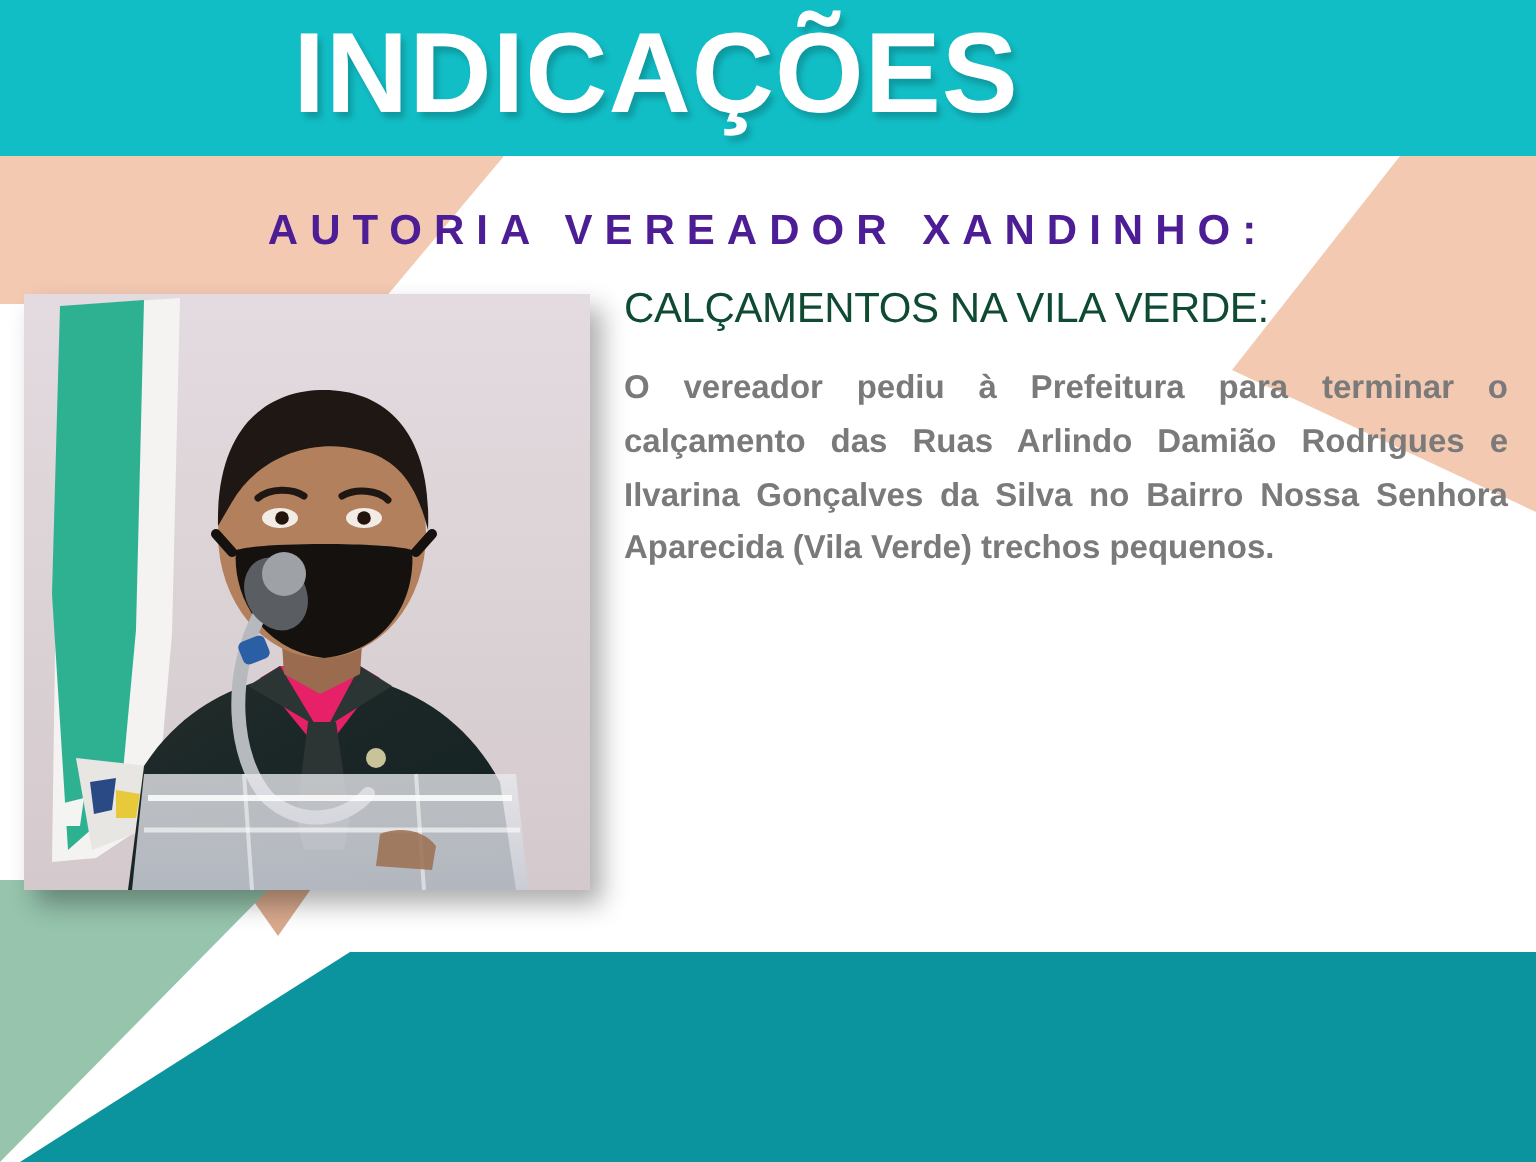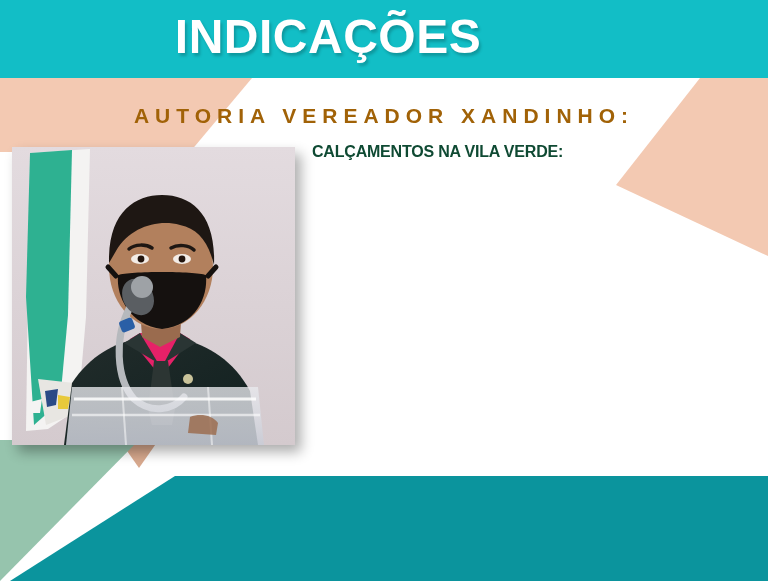--- a/index.html
+++ b/index.html
@@ -31,21 +31,21 @@
     position: absolute;
     left: 0; top: 0;
     width: 656px;
     height: 78px;
     display: flex;
     align-items: center;
     justify-content: center;
     color: #ffffff;
     font-family: "Liberation Sans", sans-serif;
     font-weight: bold;
-    font-size: 48px;
+    font-size: 57px;
     letter-spacing: 0.5px;
     line-height: 1;
     text-shadow: 2px 3px 3px rgba(0,0,0,0.20);
     z-index: 4;
     white-space: nowrap;
     padding-bottom: 4px;
     box-sizing: border-box;
   }
 
   
@@ -57,21 +57,21 @@
     z-index: 1;
   }
 
   
   .subtitle {
     position: absolute;
     left: 0;
     top: 104px;
     width: 768px;
     text-align: center;
-    color: #a16207;
+    color: #4c1d95;
     font-family: "Liberation Sans", sans-serif;
     font-weight: bold;
     font-size: 21px;
     letter-spacing: 6px;
     z-index: 5;
     white-space: nowrap;
   }
 
   
   .photo-frame {
@@ -91,22 +91,22 @@
   .content-col {
     position: absolute;
     left: 312px;
     top: 142px;
     width: 442px;
     z-index: 5;
   }
   .content-heading {
     color: #0f4a33;
     font-family: "Liberation Sans", sans-serif;
-    font-weight: bold;
-    font-size: 16px;
+    font-weight: normal;
+    font-size: 21px;
     letter-spacing: -0.2px;
     line-height: 1.2;
     margin: 0 0 14px 0;
   }
   .body-para {
     color: #7a7a7a;
     font-family: "Liberation Sans", sans-serif;
     font-weight: bold;
     font-size: 16.5px;
     line-height: 1.62;
@@ -207,20 +207,21 @@
       <path d="M60 268 L248 268" stroke="#ffffff" stroke-width="2.5" opacity="0.6"></path>
       <path d="M110 240 L114 298" stroke="#ffffff" stroke-width="2" opacity="0.5"></path>
       <path d="M196 240 L200 298" stroke="#ffffff" stroke-width="2" opacity="0.5"></path>
 
       <path d="M178 270 C188 266 200 268 206 276 L204 288 L176 286 Z" fill="#9c6d50" opacity="0.85"></path>
     </svg>
   </div>
 
   <div class="content-col">
     <h2 class="content-heading">CALÇAMENTOS NA VILA VERDE:</h2>
+    <p class="body-para">O vereador pediu à Prefeitura para terminar o calçamento das Ruas Arlindo Damião Rodrigues e Ilvarina Gonçalves da Silva no Bairro Nossa Senhora Aparecida (Vila Verde) trechos pequenos.</p>
   </div>
 
   <svg class="bottom-svg" viewBox="0 0 768 581" preserveAspectRatio="none">
 
     <polygon points="118,438 160,438 139,468" fill="#d8a98e"></polygon>
 
     <polygon points="0,440 139,440 0,581" fill="#96c4ad"></polygon>
 
     <polygon points="175,476 768,476 768,581 10,581" fill="#0b949d"></polygon>
   </svg>

